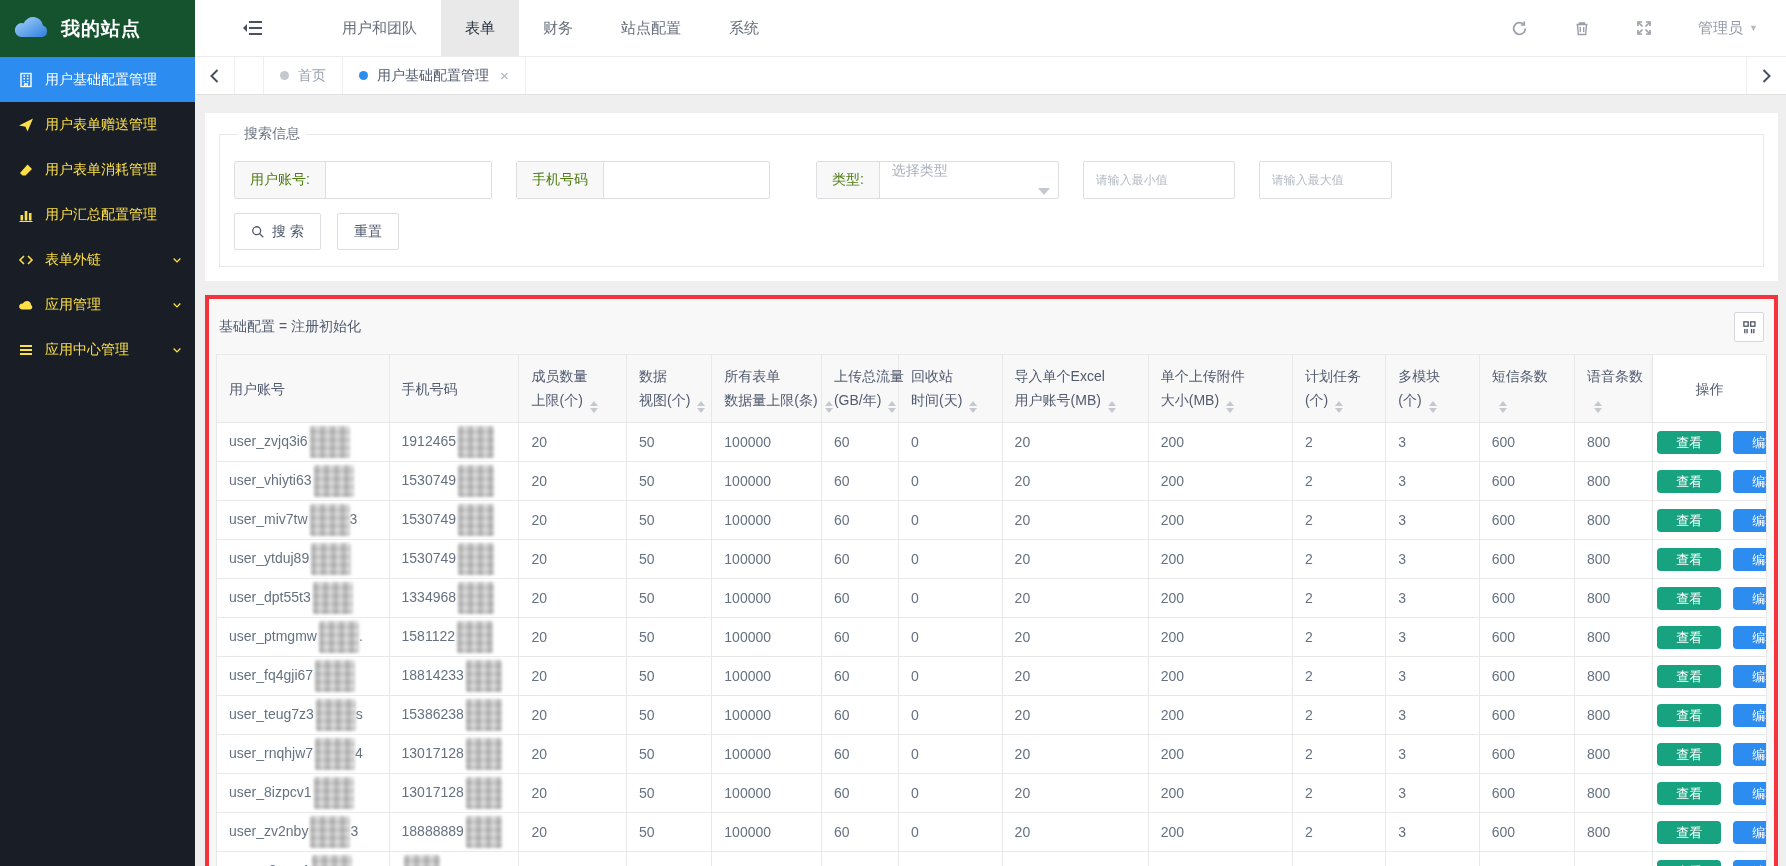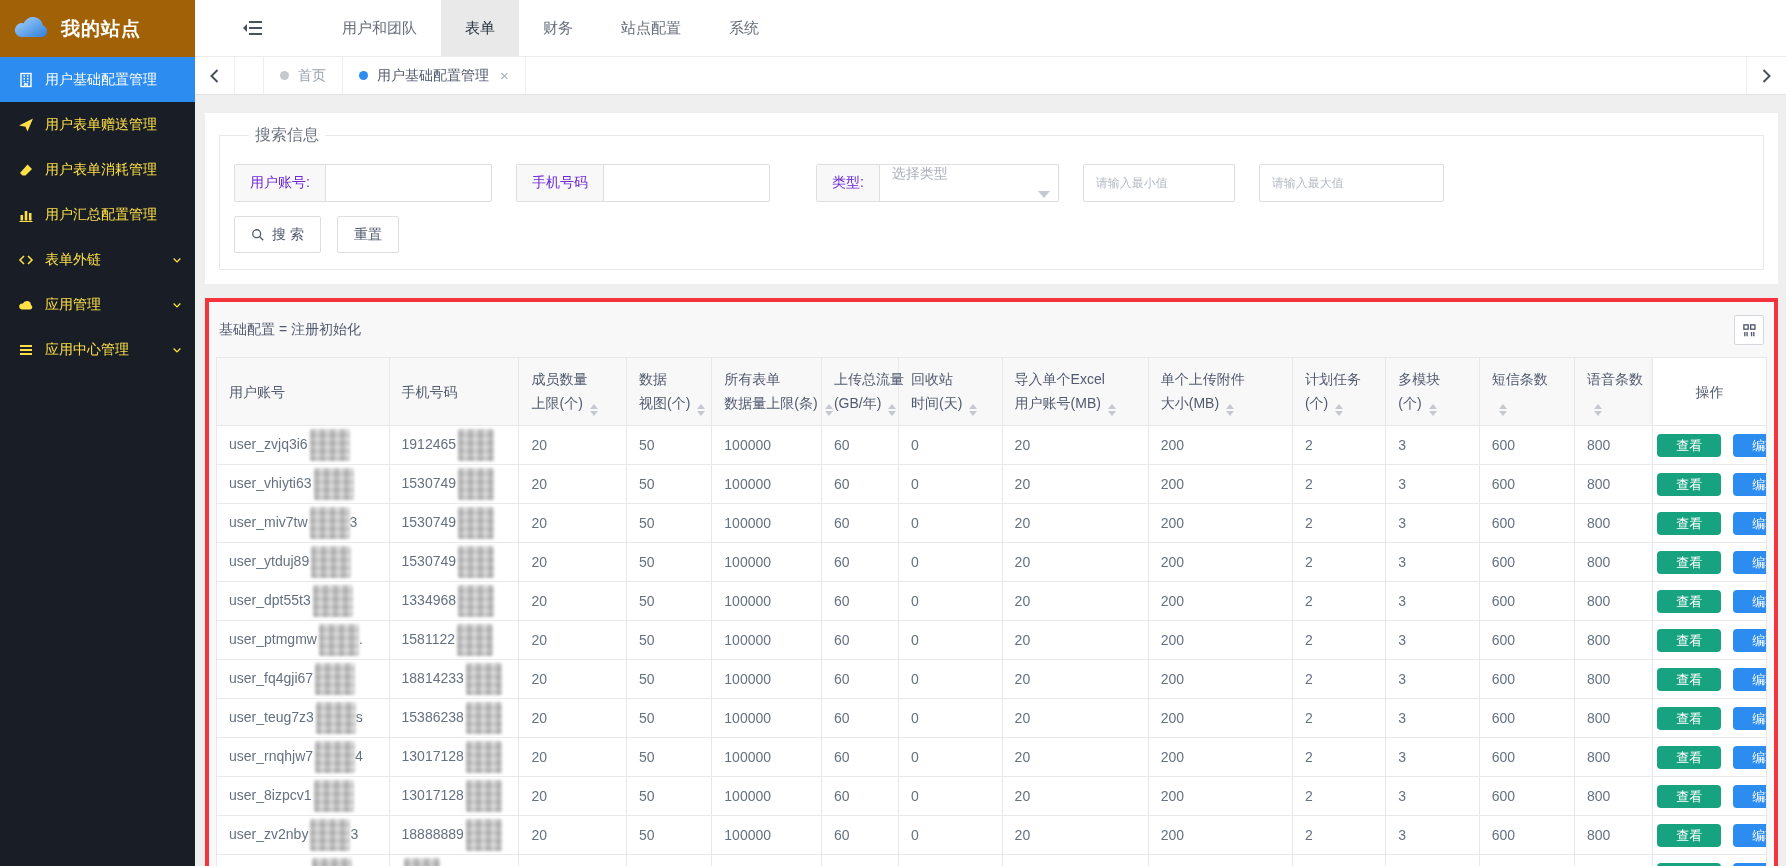--- a/index.html
+++ b/index.html
@@ -2,21 +2,21 @@
 <html><head>
 <meta charset="utf-8">
 <style>
   * { box-sizing: border-box; margin: 0; padding: 0; }
   html,body { width:1786px; height:866px; overflow:hidden; }
   body { font-family:"Liberation Sans","DejaVu Sans",sans-serif; font-size:14px; color:#515a6e; background:#efefef; }
   #app { display:flex; width:1786px; height:866px; }
 
   
   .sidebar { width:195px; flex-shrink:0; background:#181d26; display:flex; flex-direction:column; }
-  .logo { height:57px; background:#a16207; display:flex; align-items:center; padding-left:12px; gap:9px; flex-shrink:0; }
+  .logo { height:57px; background:#14532d; display:flex; align-items:center; padding-left:12px; gap:9px; flex-shrink:0; }
   .logo-title { color:#ffffff; font-size:19px; font-weight:bold; letter-spacing:1px; }
   .menu { padding-top:0; }
   .menu-item { height:45px; display:flex; align-items:center; gap:11px; padding:0 12px 0 17px; font-size:14px; color:#fde047; cursor:pointer; }
   .menu-item.active { background:#2d8cf0; color:#fff; }
   .menu-item .micon { width:17px; height:17px; display:inline-flex; align-items:center; justify-content:center; flex-shrink:0; }
   .menu-item .micon svg { width:16px; height:16px; }
   .menu-item .arrow { margin-left:auto; display:inline-flex; }
   .menu-item .arrow svg { width:12px; height:12px; }
 
   
@@ -42,24 +42,24 @@
   .page-tab .dot { width:9px; height:9px; border-radius:50%; background:#c5c8ce; }
   .page-tab.active { color:#515a6e; }
   .page-tab.active .dot { background:#2d8cf0; }
   .page-tab .close { color:#aab1ba; font-size:15px; margin-left:2px; cursor:pointer; }
 
   
   .content { flex:1; padding:18px 8px 0 10px; overflow:hidden; }
 
   .search-panel { background:#fff; padding:12px 14px 14px; }
   fieldset { border:1px solid #e8e8e8; padding:10px 14px 16px; }
-  legend { font-size:16px; color:#6e7581; padding:0 6px; margin-left:15px; }
+  legend { font-size:14px; color:#6e7581; padding:0 6px; margin-left:4px; }
   .form-row { display:flex; align-items:center; margin-top:8px; }
   .input-group { display:flex; height:38px; border:1px solid #dcdee2; background:#fff; border-radius:2px; }
-  .input-label { background:#f8f8f9; border-right:1px solid #dcdee2; display:flex; align-items:center; padding:0 15px; font-size:14px; color:#6d28d9; white-space:nowrap; }
+  .input-label { background:#f8f8f9; border-right:1px solid #dcdee2; display:flex; align-items:center; padding:0 15px; font-size:14px; color:#4d7c0f; white-space:nowrap; }
   .input-group input { border:none; outline:none; width:165px; padding:0 10px; font-size:14px; background:transparent; }
   .select-box { position:relative; width:178px; display:flex; padding:0 12px; color:#aab0bb; font-size:14px; cursor:pointer; }
   .select-box .scaret { position:absolute; right:8px; bottom:3px; width:0; height:0; border-left:6px solid transparent; border-right:6px solid transparent; border-top:7px solid #c5c8ce; }
   .plain-input { height:38px; border:1px solid #dcdee2; border-radius:2px; padding:0 12px; font-size:12px; outline:none; }
   .plain-input::placeholder, .input-group input::placeholder { color:#b4bac3; }
   .gap-24 { margin-left:24px; } .gap-46 { margin-left:46px; }
   .btn-row { margin-top:14px; display:flex; gap:16px; }
   .btn { height:37px; border:1px solid #dcdee2; background:#fff; border-radius:2px; color:#515a6e; font-size:14px; padding:0 16px; display:inline-flex; align-items:center; gap:7px; cursor:pointer; font-family:inherit; }
   .btn svg { width:14px; height:14px; }
 
@@ -198,20 +198,43 @@
             <path d="M4 4 L0 8 L4 12 Z" fill="currentColor" stroke="none"></path>
         </svg>
       </span>
       <nav class="nav-tabs">
           <div class="nav-tab">用户和团队</div>
           <div class="nav-tab active">表单</div>
           <div class="nav-tab">财务</div>
           <div class="nav-tab">站点配置</div>
           <div class="nav-tab">系统</div>
         </nav>
+      <div class="nav-right">
+        <span class="nicon">
+          <svg width="17" height="17" viewBox="0 0 16 16" fill="none" stroke="currentColor" stroke-width="1.6">
+            <path d="M13.5 8 a5.5 5.5 0 1 1 -1.6-3.9"></path>
+              <path d="M12.5 1.5 v3.2 h-3.2" fill="none"></path>
+          </svg>
+        </span>
+        <span class="nicon">
+          <svg width="16" height="17" viewBox="0 0 16 16" fill="none" stroke="currentColor" stroke-width="1.4">
+            <path d="M2.5 4 h11 M5.5 4 V2.5 h5 V4 M3.5 4 l0.8 10 h7.4 l0.8-10 M6.3 6.5 v5 M9.7 6.5 v5"></path>
+          </svg>
+        </span>
+        <span class="nicon">
+          <svg width="16" height="16" viewBox="0 0 16 16" fill="none" stroke="currentColor" stroke-width="1.6">
+            <path d="M2 6 V2 h4 M14 6 V2 h-4 M2 10 v4 h4 M14 10 v4 h-4"></path>
+            <path d="M2.5 2.5 l4 4 M13.5 2.5 l-4 4 M2.5 13.5 l4-4 M13.5 13.5 l-4-4"></path>
+          </svg>
+        </span>
+        <span class="nav-user">
+          <span>管理员</span>
+          <span class="caret">▼</span>
+        </span>
+      </div>
     </header>
 
     <div class="tabbar">
       <span class="tb-nav left">
         <svg width="11" height="14" viewBox="0 0 10 14" fill="none" stroke="currentColor" stroke-width="2">
             <path d="M8 1 L2 7 L8 13"></path>
           </svg>
       </span>
       <div class="page-tabs">
           <div class="page-tab">
@@ -246,21 +269,21 @@
               <input type="text" style="">
             </div>
             <div class="input-group gap-46">
               <span class="input-label">类型:</span>
               <span class="select-box">
                 <span>选择类型</span>
                 <i class="scaret"></i>
               </span>
             </div>
             <input class="plain-input gap-24" style="width: 152px;" type="text" placeholder="请输入最小值">
-            <input class="plain-input gap-24" style="width: 185px;" type="text" placeholder="请输入最大值">
+            <input class="plain-input gap-24" style="width: 133px;" type="text" placeholder="请输入最大值">
           </div>
           <div class="btn-row">
             <button class="btn">
               <svg viewBox="0 0 16 16" fill="none" stroke="currentColor" stroke-width="1.5">
                 <circle cx="6.5" cy="6.5" r="4.5"></circle>
                   <path d="M10 10 l4 4"></path>
               </svg>
               <span>搜 索</span>
             </button>
             <button class="btn">

